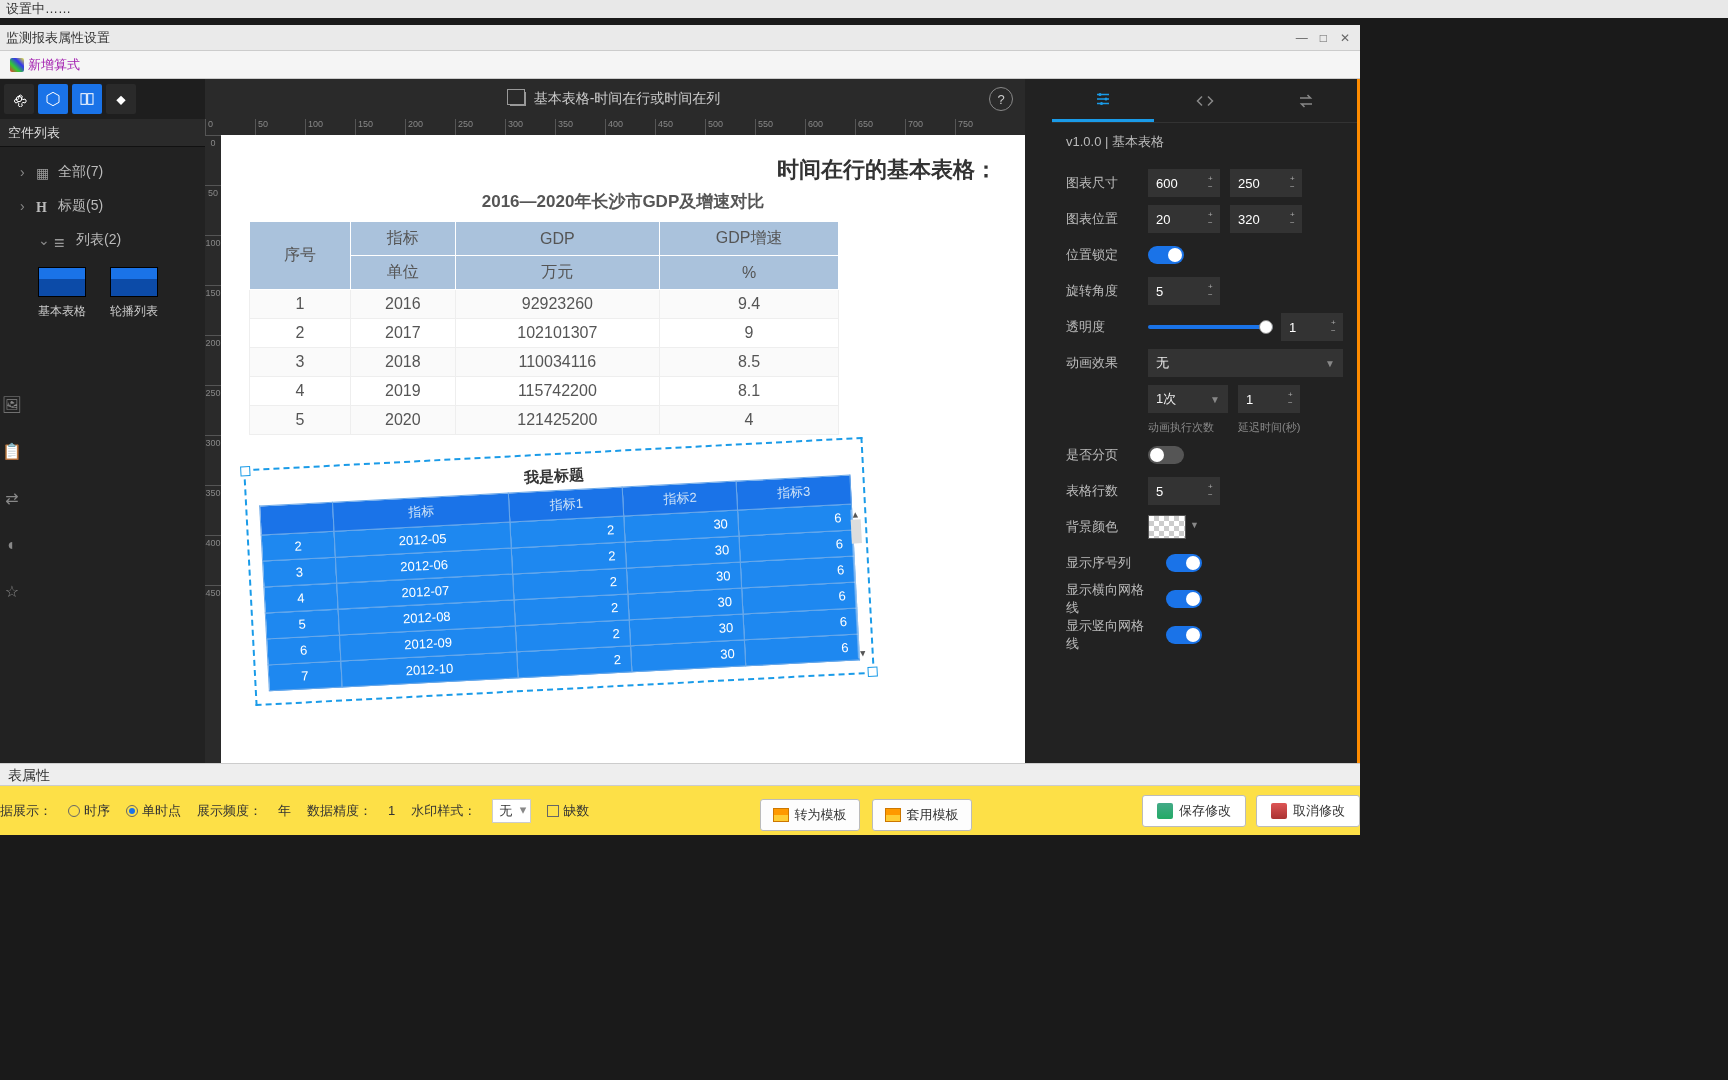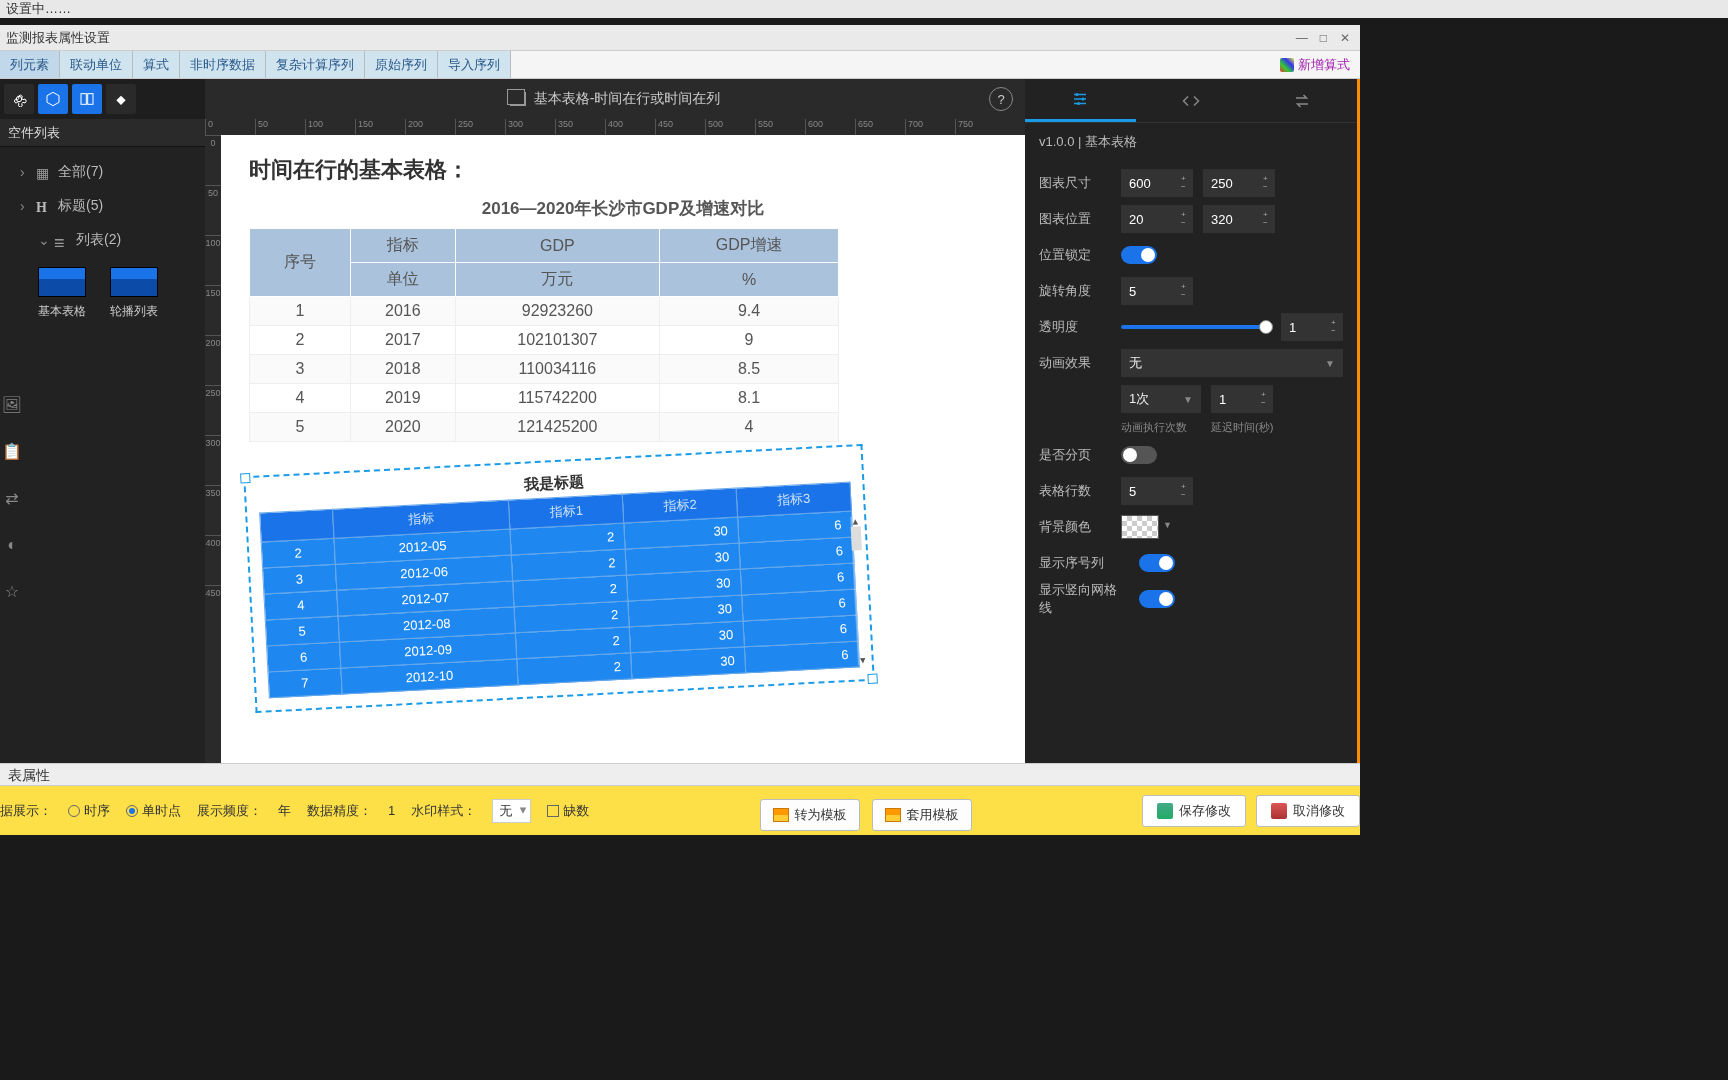--- a/index.html
+++ b/index.html
@@ -52,21 +52,21 @@
 .center-header .copy-ico::after { content:""; position:absolute; left:-4px; top:-4px; width:16px; height:14px; border:1.5px solid #999; background:#2a2a2a; }
 .help-btn { position:absolute; right:12px; top:8px; width:24px; height:24px; border:1.5px solid #888; border-radius:50%; display:flex; align-items:center; justify-content:center; color:#ccc; font-size:13px; cursor:pointer; }
 
 .canvas-wrap { flex:1; display:flex; overflow:hidden; }
 .ruler-v { width:16px; background:#2a2a2a; color:#888; font-size:9px; }
 .ruler-h { height:16px; background:#2a2a2a; color:#888; font-size:9px; display:flex; }
 .ruler-h span { width:50px; border-left:1px solid #555; padding-left:2px; }
 .ruler-v div { height:50px; border-top:1px solid #555; padding-top:2px; text-align:center; }
 .canvas { flex:1; background:#fff; position:relative; overflow:hidden; padding:20px 28px; }
 
-.canvas h2 { color:#333; font-size:22px; font-weight:bold; margin-bottom:12px; }
+.canvas h2 { color:#333; font-size:22px; font-weight:bold; margin-bottom:5px;text-align:right; }
 .canvas .subtitle { text-align:center; color:#555; font-size:17px; font-weight:600; margin-bottom:8px; }
 
 .data-table { width:590px; border-collapse:collapse; font-size:16px; color:#555; margin-bottom:18px; border:1px solid #ccc; }
 .data-table th { background:#aac2dc; color:#555; font-weight:normal; padding:6px; border:1px solid #fff; }
 .data-table td { padding:5px; text-align:center; border:1px solid #eee; }
 .data-table tr:nth-child(odd) td { background:#fafafa; }
 
 .selected-wrap { position:relative; width:620px; padding:12px; border:2px dashed #1a9be8; transform: rotate(-3deg); transform-origin: center; }
 .selected-wrap::before, .selected-wrap::after { content:""; position:absolute; width:8px; height:8px; background:#fff; border:1px solid #1a9be8; }
 .selected-wrap::before { left:-5px; top:-5px; }
@@ -74,21 +74,21 @@
 .blue-title { text-align:center; font-weight:bold; color:#333; font-size:15px; margin-bottom:4px; }
 .blue-table { width:100%; border-collapse:collapse; font-size:13px; }
 .blue-table th { background:#1a73e8; color:#cde2f7; padding:5px; border:1px solid #6aa8e8; font-weight:normal; }
 .blue-table td { background:#1e88f0; color:#fff; padding:5px 10px; border:1px solid #6aa8e8; text-align:right; }
 .blue-table td.left { text-align:center; }
 .bt-scroll { position:absolute; right:4px; top:70px; bottom:14px; width:10px; background:rgba(255,255,255,0.3); }
 .bt-scroll .thumb-s { position:absolute; top:10px; width:100%; height:24px; background:#ddd; }
 .bt-scroll .arr { position:absolute; width:100%; height:10px; color:#555; font-size:9px; text-align:center; line-height:10px; }
 
 
-.right-panel { width:335px; background:#222; color:#ccc; font-size:13px; display:flex; flex-direction:column; border-right:3px solid #ff8c00; }
+.right-panel { width:335px; background:#222; color:#ccc; font-size:13px; display:flex; flex-direction:column; border-right:3px solid #ff8c00;padding-left:27px; }
 .rp-tabs { height:44px; display:flex; border-bottom:1px solid #333; }
 .rp-tab { flex:1; display:flex; align-items:center; justify-content:center; cursor:pointer; color:#888; }
 .rp-tab.active { border-bottom:3px solid #1a9be8; color:#1a9be8; }
 .rp-tab svg { width:18px; height:18px; fill:currentColor; }
 .rp-ver { padding:10px 14px; color:#bbb; }
 .rp-body { flex:1; overflow-y:auto; padding:4px 14px; }
 .prop-row { display:flex; align-items:center; height:36px; gap:10px; }
 .prop-label { width:72px; color:#bbb; }
 .num-input { display:flex; background:#333; height:28px; align-items:center; }
 .num-input input { background:transparent; border:none; color:#fff; width:58px; padding:0 8px; font-size:13px; outline:none; }
@@ -148,29 +148,20 @@
   <div class="title-bar">
     <span>监测报表属性设置</span>
     <div class="win-controls">
       <span>—</span>
       <span>□</span>
       <span>✕</span>
     </div>
   </div>
 
   <div class="tabs-row">
-    <div class="tabs-left">
-      <div class="tab active">列元素</div>
-      <div class="tab">联动单位</div>
-      <div class="tab">算式</div>
-      <div class="tab">非时序数据</div>
-      <div class="tab">复杂计算序列</div>
-      <div class="tab">原始序列</div>
-      <div class="tab">导入序列</div>
-    </div>
     <div class="new-formula">
       <span class="ico"></span>
       <span>新增算式</span>
     </div>
   </div>
 
   <div class="main-body">
 
     <div class="left-panel">
       <div class="tool-row">
@@ -521,20 +512,24 @@
         </div>
         <div class="prop-row">
           <div class="prop-label">背景颜色</div>
           <div class="color-pick"></div>
         </div>
         <div class="prop-row">
           <div class="prop-label" style="width:90px">显示序号列</div>
           <div class="toggle"></div>
         </div>
         <div class="prop-row">
+          <div class="prop-label" style="width:90px">显示横向网格线</div>
+          <div class="toggle"></div>
+        </div>
+        <div class="prop-row">
           <div class="prop-label" style="width:90px">显示竖向网格线</div>
           <div class="toggle"></div>
         </div>
       </div>
     </div>
 
   </div>
 
   <div class="bottom-bar-top">
     <span>表属性</span>

